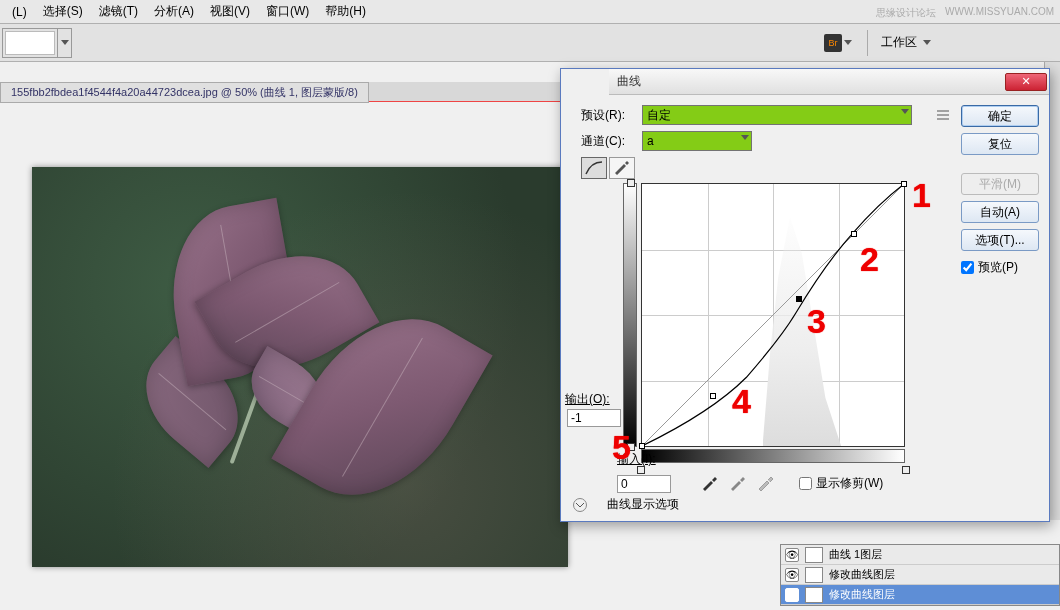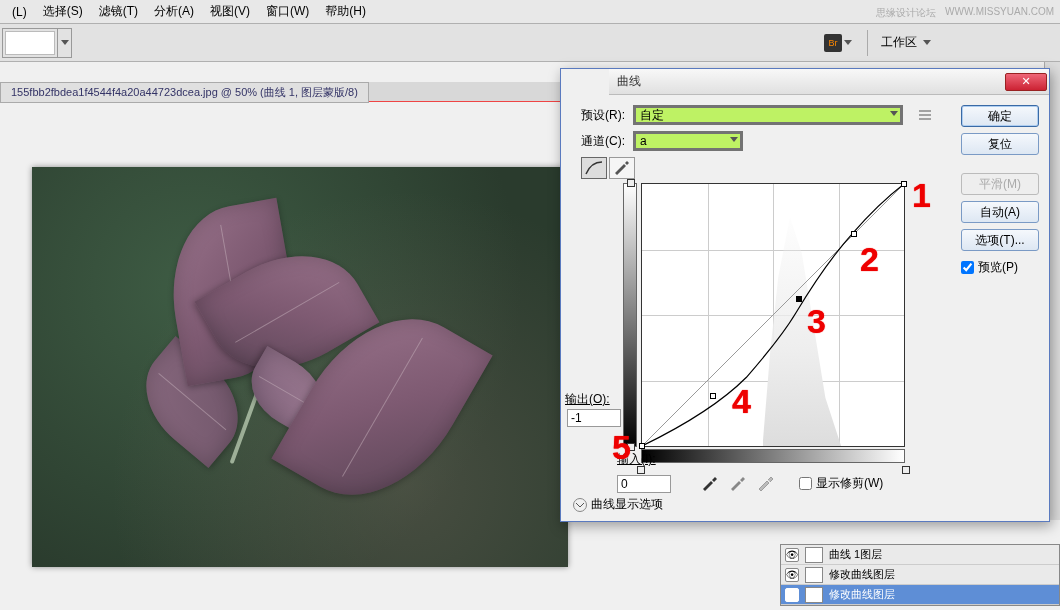--- a/index.html
+++ b/index.html
@@ -37,23 +37,23 @@
     .bg-green{position:absolute;inset:0;background:radial-gradient(circle at 30% 30%,#3e5c44 0%,#2a3b2d 70%);}
     .bg-blur{position:absolute;inset:0;background:radial-gradient(circle at 70% 80%, rgba(140,120,110,0.3),transparent 60%);}
     .stem{position:absolute;width:4px;height:120px;background:#9eb098;left:218px;top:180px;transform:rotate(20deg);border-radius:2px;}
 
     
     .dialog { position: absolute; top: 68px; left: 560px; width: 490px; height: 454px; background: #f0f0f0; border: 1px solid #5a7abf; box-shadow: 2px 4px 12px rgba(0,0,0,0.35);}
     .dlg-title { height: 26px; background: linear-gradient(#f8f8f8,#e0e0e0); border-bottom:1px solid #bbb; display:flex; align-items:center; padding:0 2px 0 8px;margin-left:48px;}
     .dlg-title-text { flex:1; font-size:12px; color:#333;}
     .close-btn { width:42px;height:18px;background:linear-gradient(#e67,#c23);border:1px solid #922;color:#fff;display:flex;align-items:center;justify-content:center;border-radius:2px;font-size:11px;}
     .dlg-body { padding: 10px 12px; position:relative; height: calc(100% - 26px);}
-    .row { display:flex; align-items:center; margin-bottom:6px; gap:8px;}
+    .row { display:flex; align-items:center; margin-bottom:6px; gap:17px;}
     .lbl { width:52px; text-align:right;}
-    .select-like { flex:1; height:20px; border:3px solid #737373; background:#bef264; display:flex; align-items:center; padding:0 4px; position:relative; font-size:12px;}
+    .select-like { flex:1; height:20px; border:1px solid #737373; background:#84cc16; display:flex; align-items:center; padding:0 4px; position:relative; font-size:12px;}
     .select-like.sm{width:110px;flex:none;}
     .select-arrow{position:absolute;right:2px;top:3px;}
     .icon-btn{width:16px;height:16px;display:flex;align-items:center;justify-content:center;}
 
     .tools-row{display:flex;gap:2px;margin-left:8px;margin-bottom:4px;}
     .tool-btn{width:26px;height:22px;border:1px solid #999;background:#f5f5f5;display:flex;align-items:center;justify-content:center;}
     .tool-btn.active{background:#ddd;border-color:#666;}
 
     
     .graph-wrap{position:relative; margin-left:68px;margin-top:2px;}
@@ -83,21 +83,21 @@
 
     
     .io-lbl{position:absolute;font-size:12px;text-decoration:underline;}
     .io-field{position:absolute;width:54px;height:18px;border:1px solid #999;background:#fff;padding:0 3px;font-size:12px;display:flex;align-items:center;}
 
     
     .droppers{position:absolute;display:flex;gap:10px;align-items:center;}
     .dropper{width:18px;height:18px;}
 
     
-    .cdo{position:absolute;bottom:8px;left:12px;display:flex;align-items:center;gap:4px;font-size:12px;}
+    .cdo{position:absolute;bottom:8px;left:12px;display:flex;align-items:center;gap:20px;font-size:12px;}
     .chev{width:14px;height:14px;border:1px solid #888;border-radius:7px;display:flex;align-items:center;justify-content:center;font-size:9px;}
 
     
     .rpanel{position:absolute;top:520px;right:0;width:280px;border:1px solid #888;background:#eaeaea;}
     .layer-row{height:20px;display:flex;align-items:center;padding:0 4px;gap:6px;font-size:11px;border-bottom:1px solid #ccc;}
     .layer-row.sel{background:#5e8ed6;color:#fff;}
     .eye{width:14px;height:14px;border:1px solid #888;background:#fff;border-radius:2px;display:flex;align-items:center;justify-content:center;font-size:10px;}
     .thumb{width:18px;height:16px;background:#fff;border:1px solid #888;}
     .side-strip{position:absolute;top:62px;right:0;width:16px;height:458px;background:#dcdcdc;border-left:1px solid #aaa;}
   </style>

